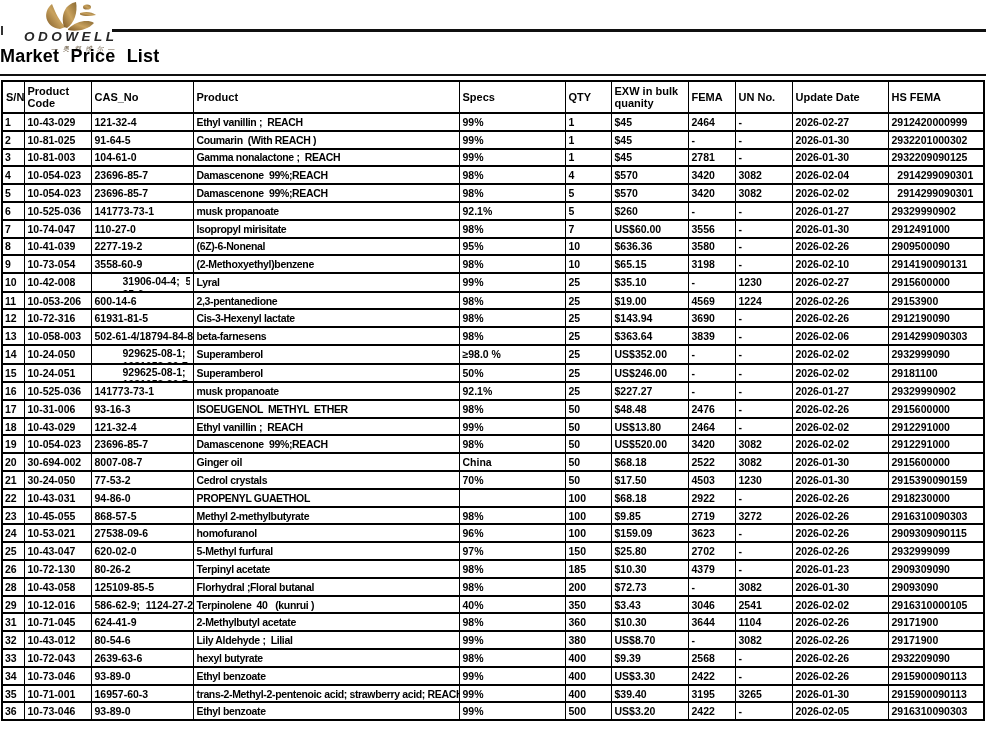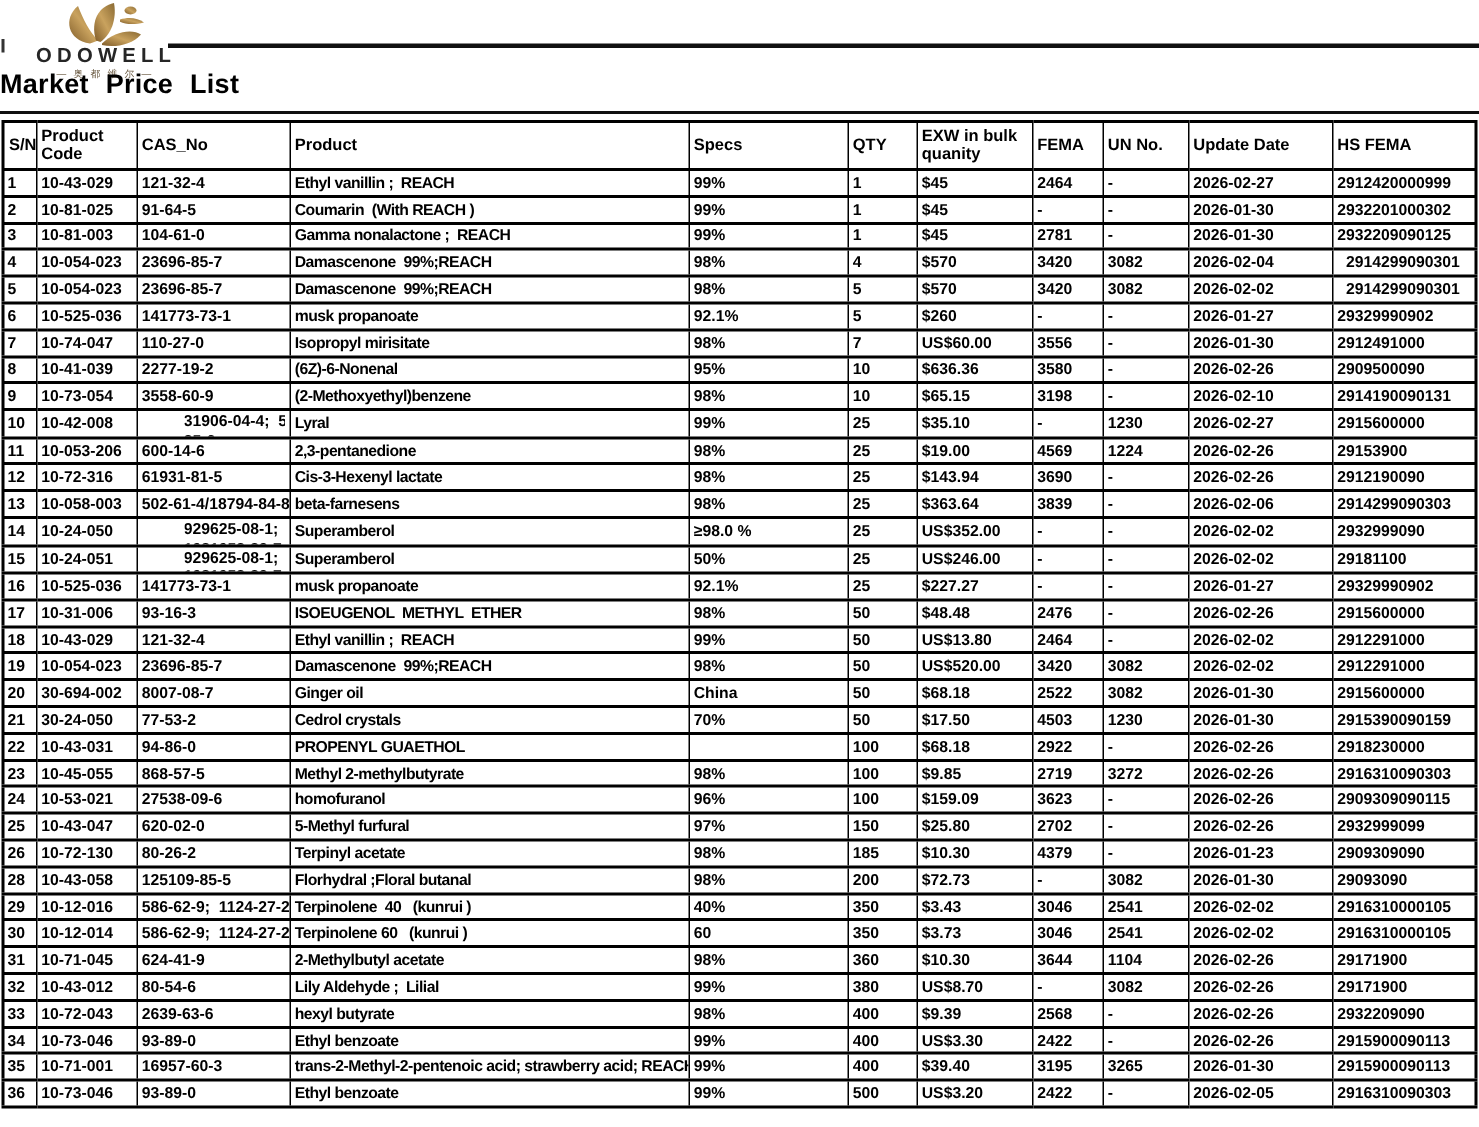--- a/index.html
+++ b/index.html
@@ -2,21 +2,21 @@
 <html><head>
 <meta charset="utf-8">
 <style>
   html,body{margin:0;padding:0;}
   body{
     width:986px;height:751px;position:relative;overflow:hidden;
     background:#ffffff;color:#000;
     font-family:"Liberation Sans", sans-serif;
   }
   
-  .logo-block{position:absolute;left:24px;top:0;width:92px;text-align:center;}
+  .logo-block{position:absolute;left:24px;top:0;width:92px;text-align:right;font-style:italic;}
   .logo-mark{display:block;margin:0 auto;}
   .logo-name{font-size:13.5px;font-weight:600;letter-spacing:3.5px;color:#262626;line-height:12px;margin-top:-1px;}
   .logo-sub{font-size:6.5px;letter-spacing:1.5px;color:#6b5b43;margin-top:2px;white-space:nowrap;}
   .edge-tick{position:absolute;left:1px;top:26px;width:2px;height:9px;background:#333;}
   .top-rule{position:absolute;left:112px;right:0;top:29px;height:2.5px;background:#101010;}
   .page-title{position:absolute;top:46px;left:0;width:100%;text-align:left;
     font-size:18px;font-weight:700;word-spacing:6px;letter-spacing:0.2px;color:#000;}
   .title-rule{position:absolute;top:74px;left:0;width:986px;height:2px;background:#101010;}
 
   
@@ -465,33 +465,20 @@
         <td class="col-product">Terpinolene  40   (kunrui )</td>
         <td class="col-specs">40%</td>
         <td class="col-qty">350</td>
         <td class="col-exw">$3.43</td>
         <td class="col-fema">3046</td>
         <td class="col-un_no">2541</td>
         <td class="col-update_date">2026-02-02</td>
         <td class="col-hs_code">2916310000105</td>
       </tr>
       <tr>
-        <td class="col-sn">30</td>
-        <td class="col-product_code">10-12-014</td>
-        <td class="col-cas_no">586-62-9;  1124-27-2</td>
-        <td class="col-product">Terpinolene 60   (kunrui )</td>
-        <td class="col-specs">60</td>
-        <td class="col-qty">350</td>
-        <td class="col-exw">$3.73</td>
-        <td class="col-fema">3046</td>
-        <td class="col-un_no">2541</td>
-        <td class="col-update_date">2026-02-02</td>
-        <td class="col-hs_code">2916310000105</td>
-      </tr>
-      <tr>
         <td class="col-sn">31</td>
         <td class="col-product_code">10-71-045</td>
         <td class="col-cas_no">624-41-9</td>
         <td class="col-product">2-Methylbutyl acetate</td>
         <td class="col-specs">98%</td>
         <td class="col-qty">360</td>
         <td class="col-exw">$10.30</td>
         <td class="col-fema">3644</td>
         <td class="col-un_no">1104</td>
         <td class="col-update_date">2026-02-26</td>

